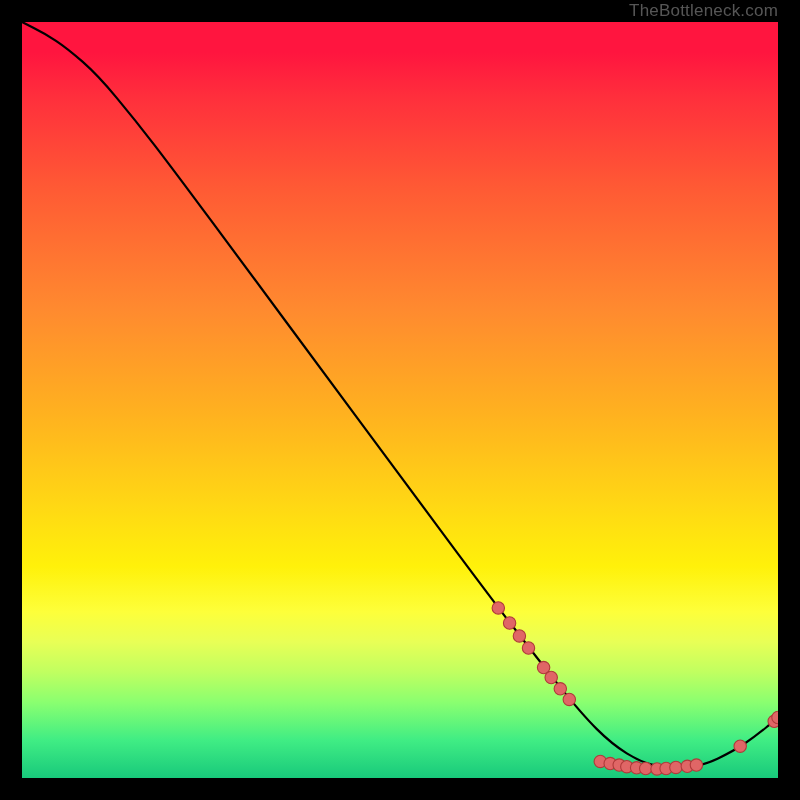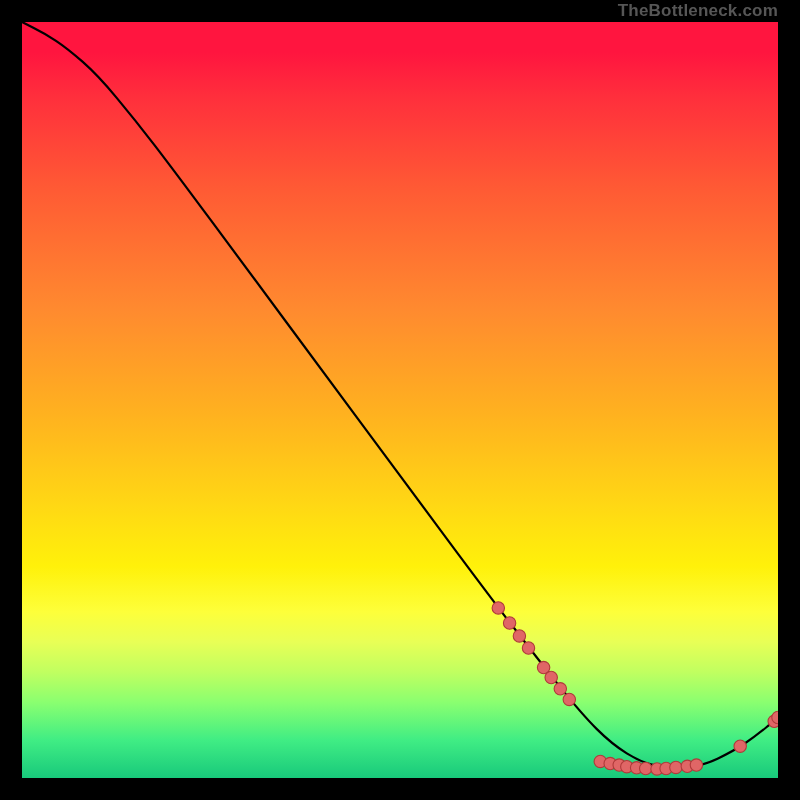--- a/index.html
+++ b/index.html
@@ -62,21 +62,21 @@
     stroke-width: 1.1;
   }
   .attribution {
     position: absolute;
     right: 22px;
     top: 0;
     height: 22px;
     line-height: 22px;
     color: #565656;
     font-size: 17px;
-    font-weight: 700;
+    font-weight: 400;
     letter-spacing: 0.2px;
     user-select: none;
   }
 </style>
 </head>
 <body>
 
 <div class="stage">
 
   <div class="attribution">TheBottleneck.com</div>

